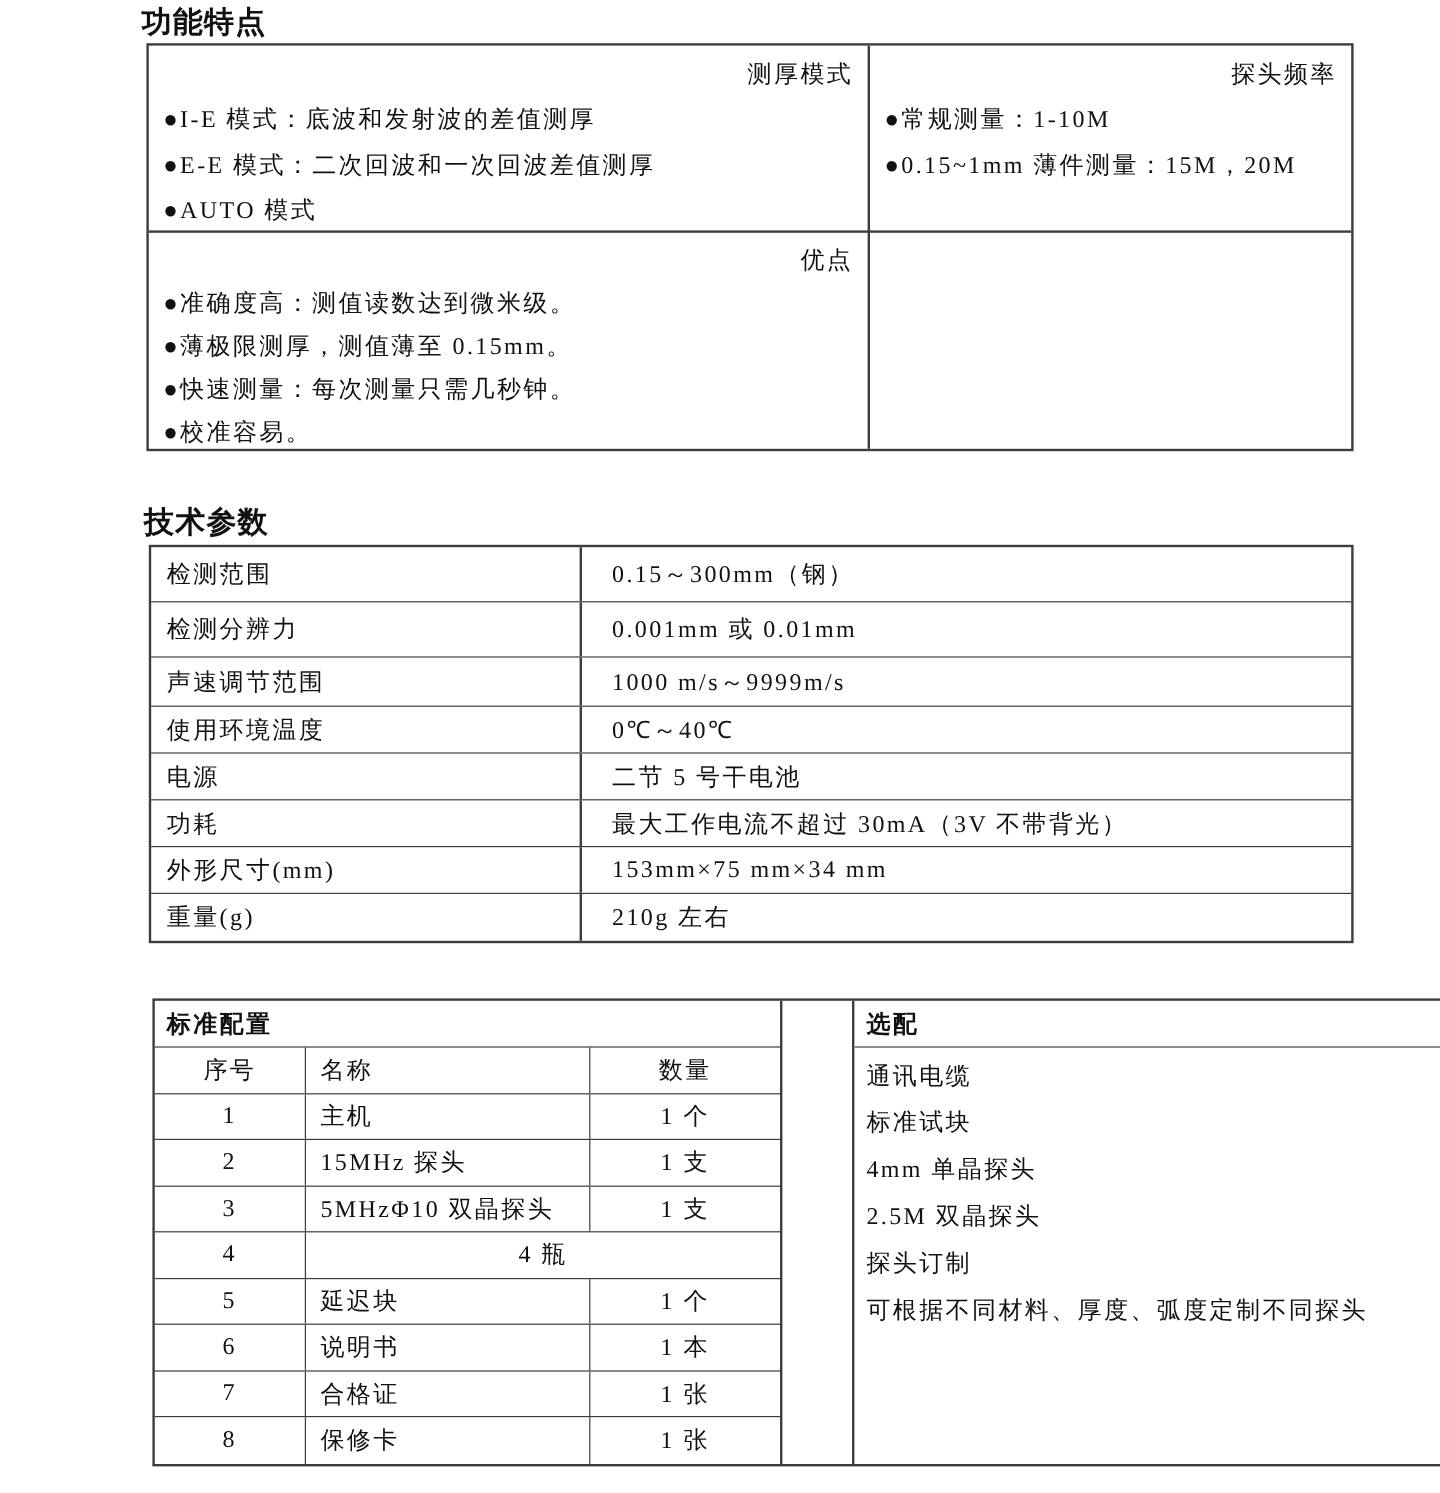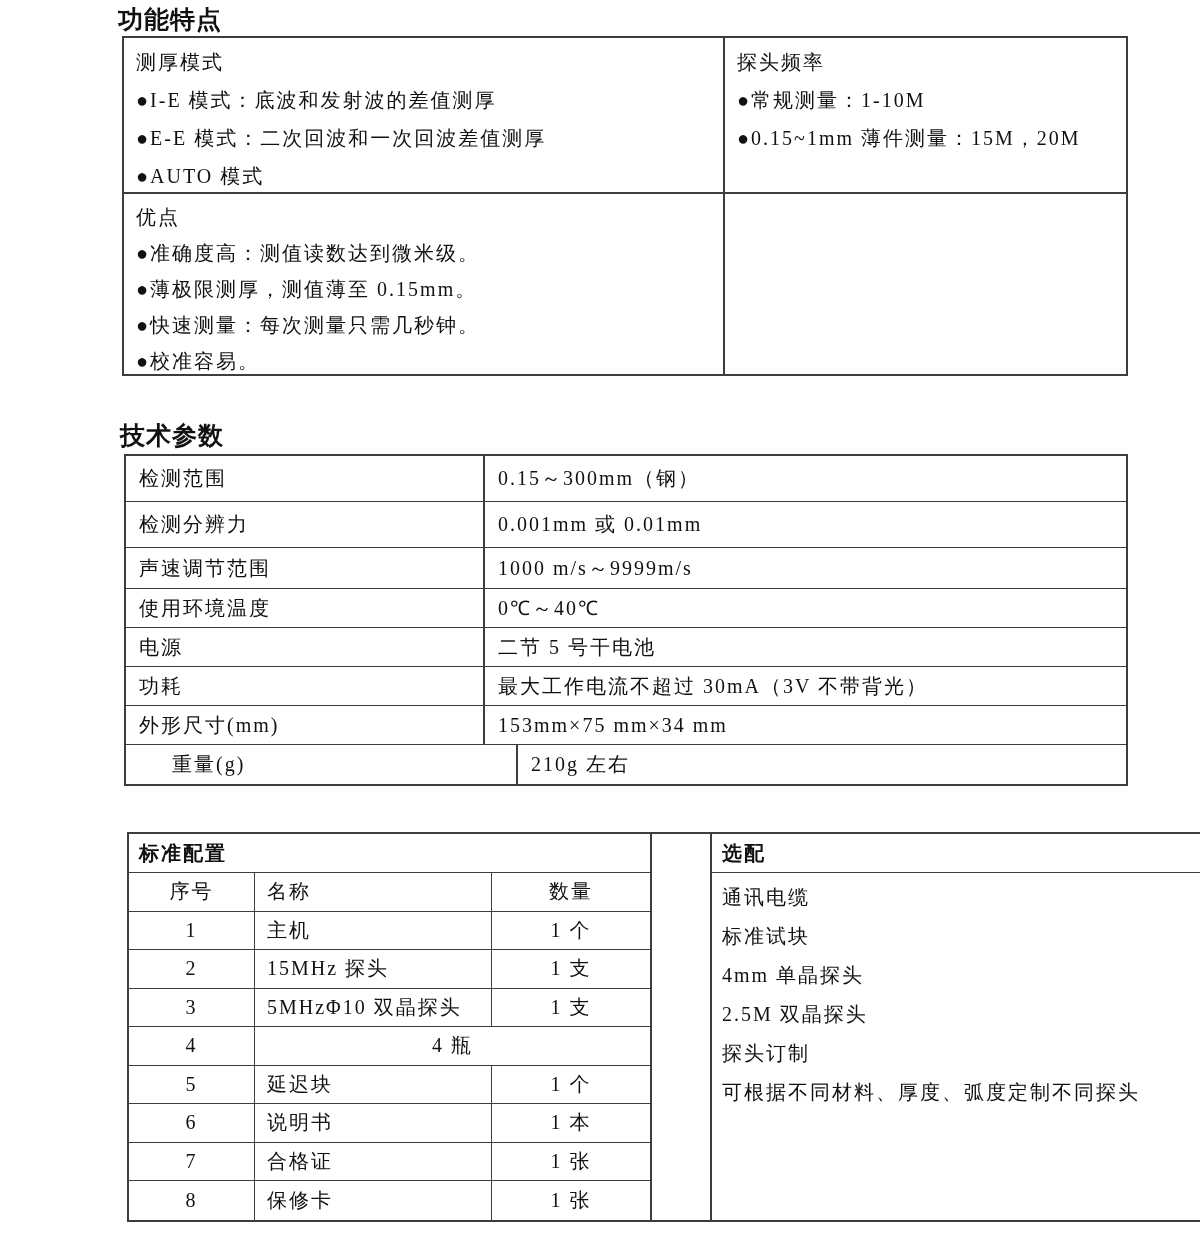--- a/index.html
+++ b/index.html
@@ -33,37 +33,37 @@
   #tbl-features{
     position:absolute;left:122px;top:36px;width:1006px;height:340px;
     border:2px solid var(--line);
     display:grid;
     grid-template-columns:601px 1fr;
     grid-template-rows:156px 1fr;
   }
   .fcell{padding:5px 12px 0 12px;overflow:hidden;}
   .fcell.left{border-right:2px solid var(--line);}
   .fcell.top{border-bottom:2px solid var(--line);}
-  .fcell .ftitle{line-height:38px;}
+  .fcell .ftitle{line-height:38px;text-align:right;}
   .fcell .ftitle.hd{font-family:"Liberation Sans",sans-serif;font-weight:normal;}
   .fcell .fitem{line-height:38px;white-space:nowrap;}
   .fcell.row2 .ftitle,.fcell.row2 .fitem{line-height:36px;}
 
   
   #tbl-specs{
     position:absolute;left:124px;top:454px;width:1004px;
     border:2px solid var(--line);
   }
   #tbl-specs .sprow{display:flex;border-bottom:1px solid var(--line);height:39px;}
   #tbl-specs .sprow:nth-child(1),#tbl-specs .sprow:nth-child(2){height:46px;}
   #tbl-specs .sprow:nth-child(3){height:41px;}
-  #tbl-specs .sprow:last-child{border-bottom:none;margin-left:33px;}
+  #tbl-specs .sprow:last-child{border-bottom:none;}
   #tbl-specs .cell{display:flex;align-items:center;}
   #tbl-specs .c0{width:359px;border-right:2px solid var(--line);padding-left:13px;}
-  #tbl-specs .c1{flex:1;padding-left:13px;white-space:nowrap;}
+  #tbl-specs .c1{flex:1;padding-left:25px;white-space:nowrap;}
 
   
   #bottom{
     position:absolute;left:127px;top:832px;width:1121px;height:390px;
     border:2px solid var(--line);
     display:grid;
     grid-template-columns:523px 60px 1fr;
   }
   #col-std{border-right:2px solid var(--line);display:flex;flex-direction:column;overflow:hidden;}
   #col-gap{border-right:2px solid var(--line);}

